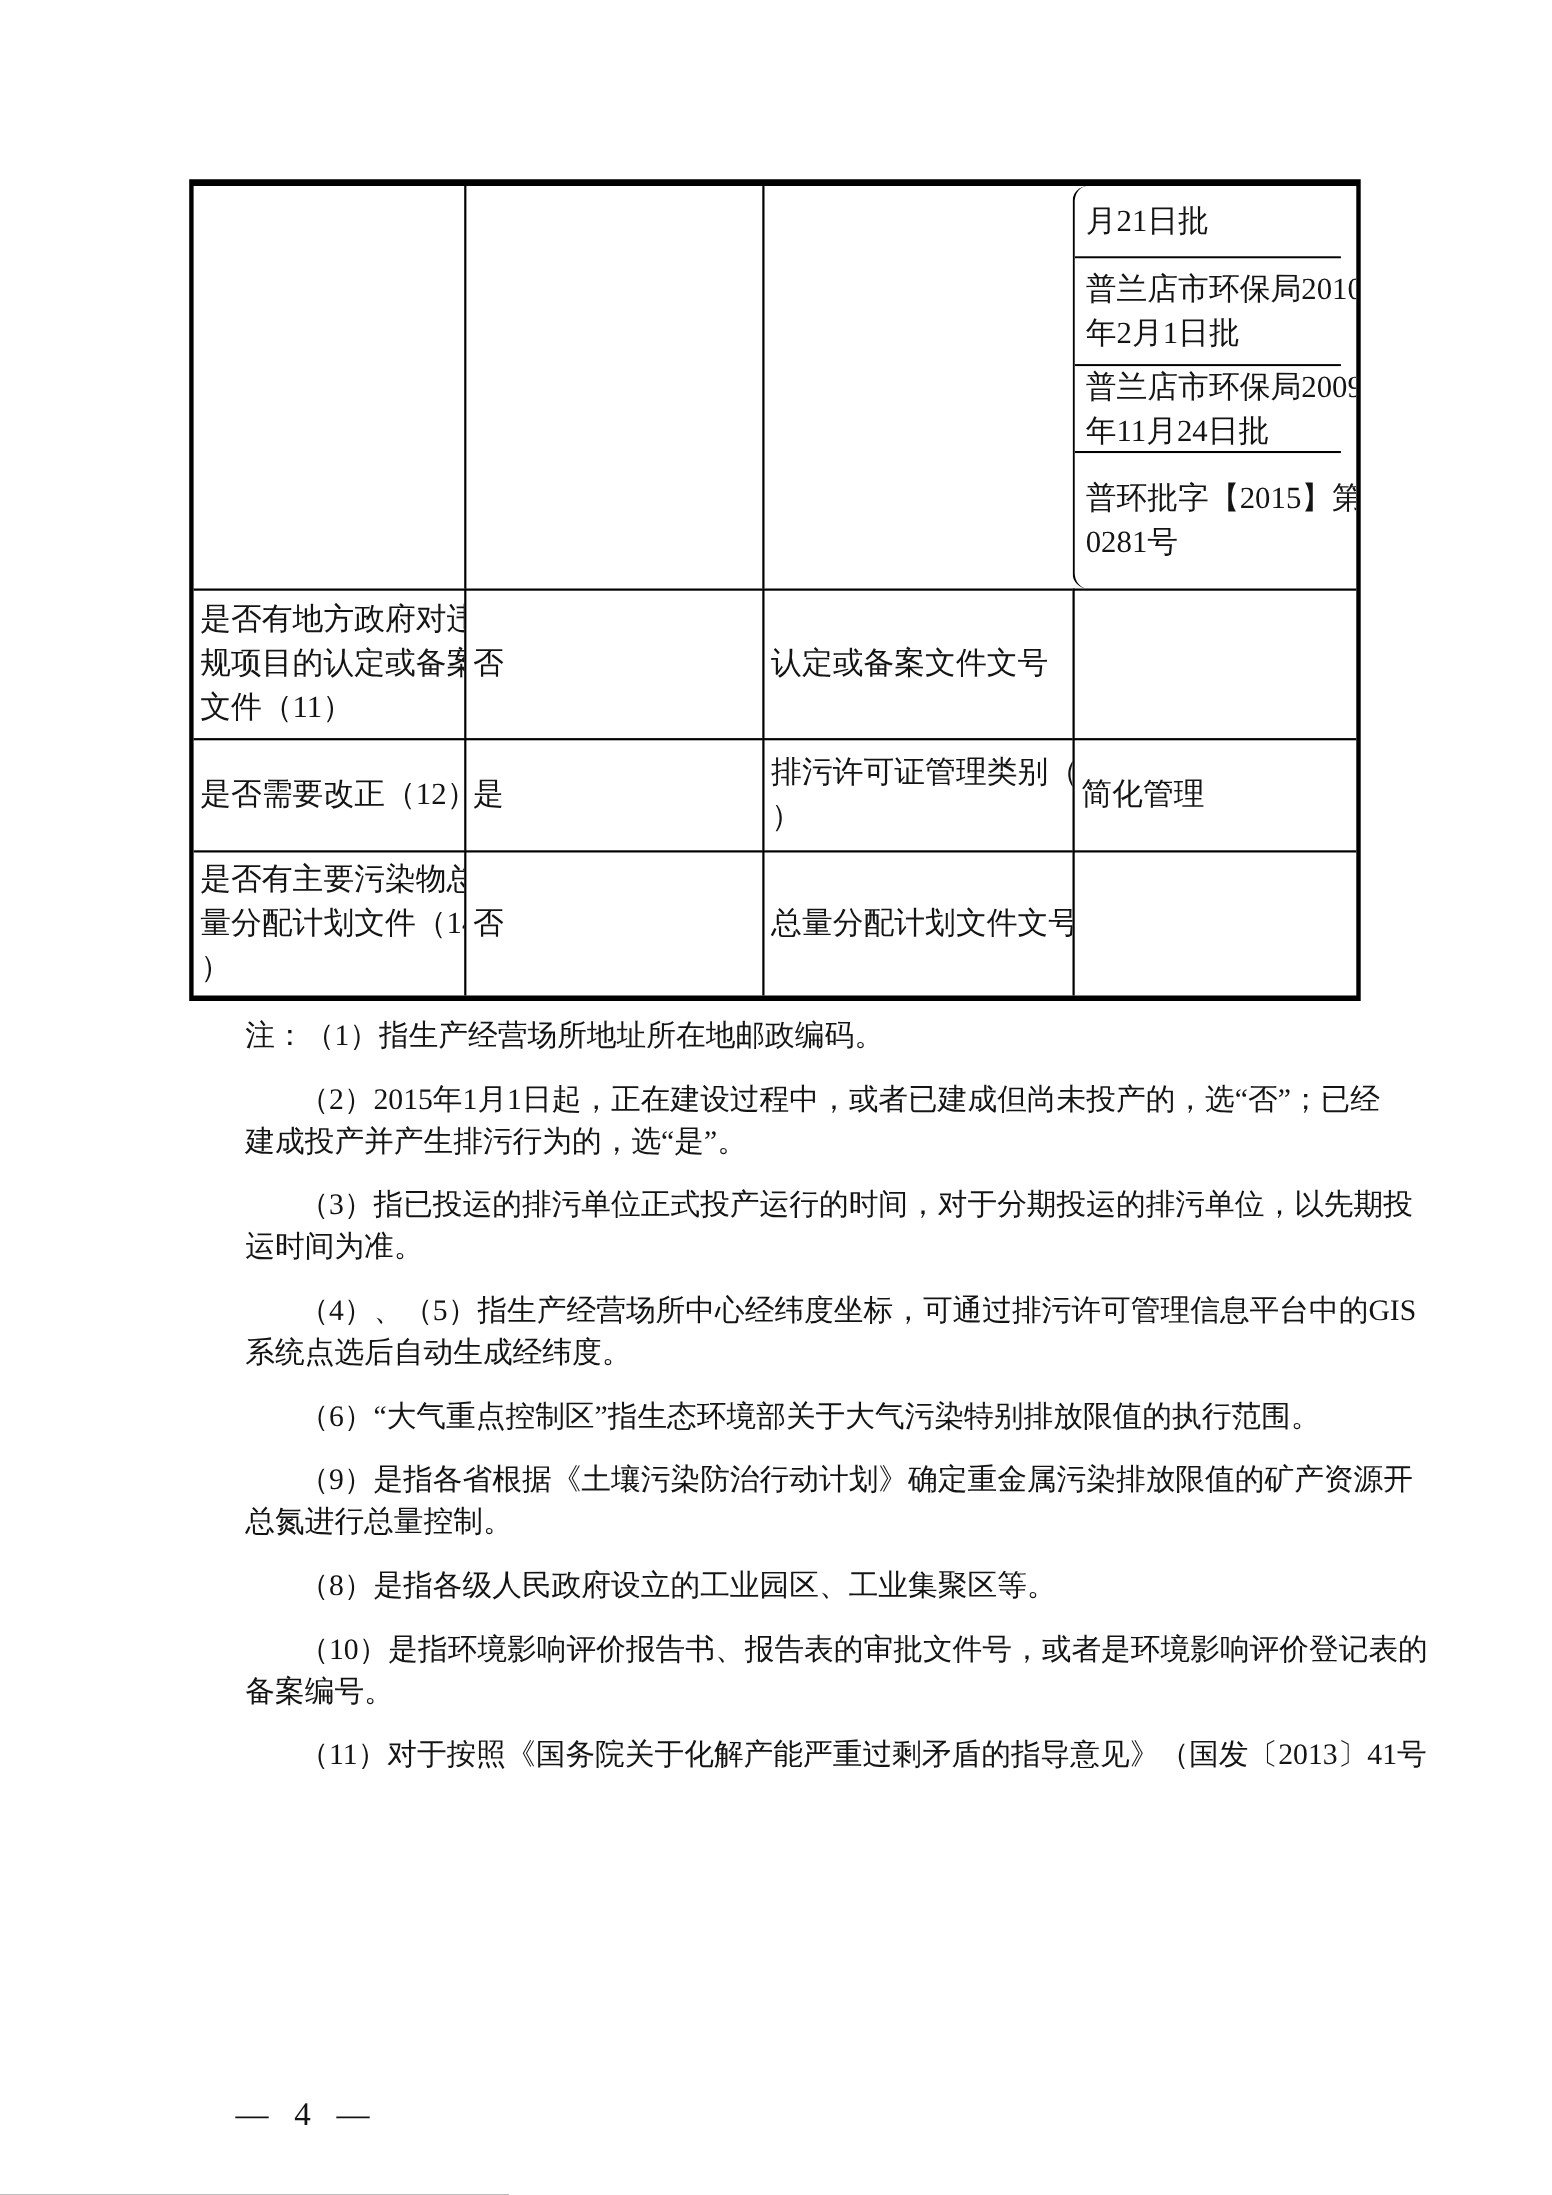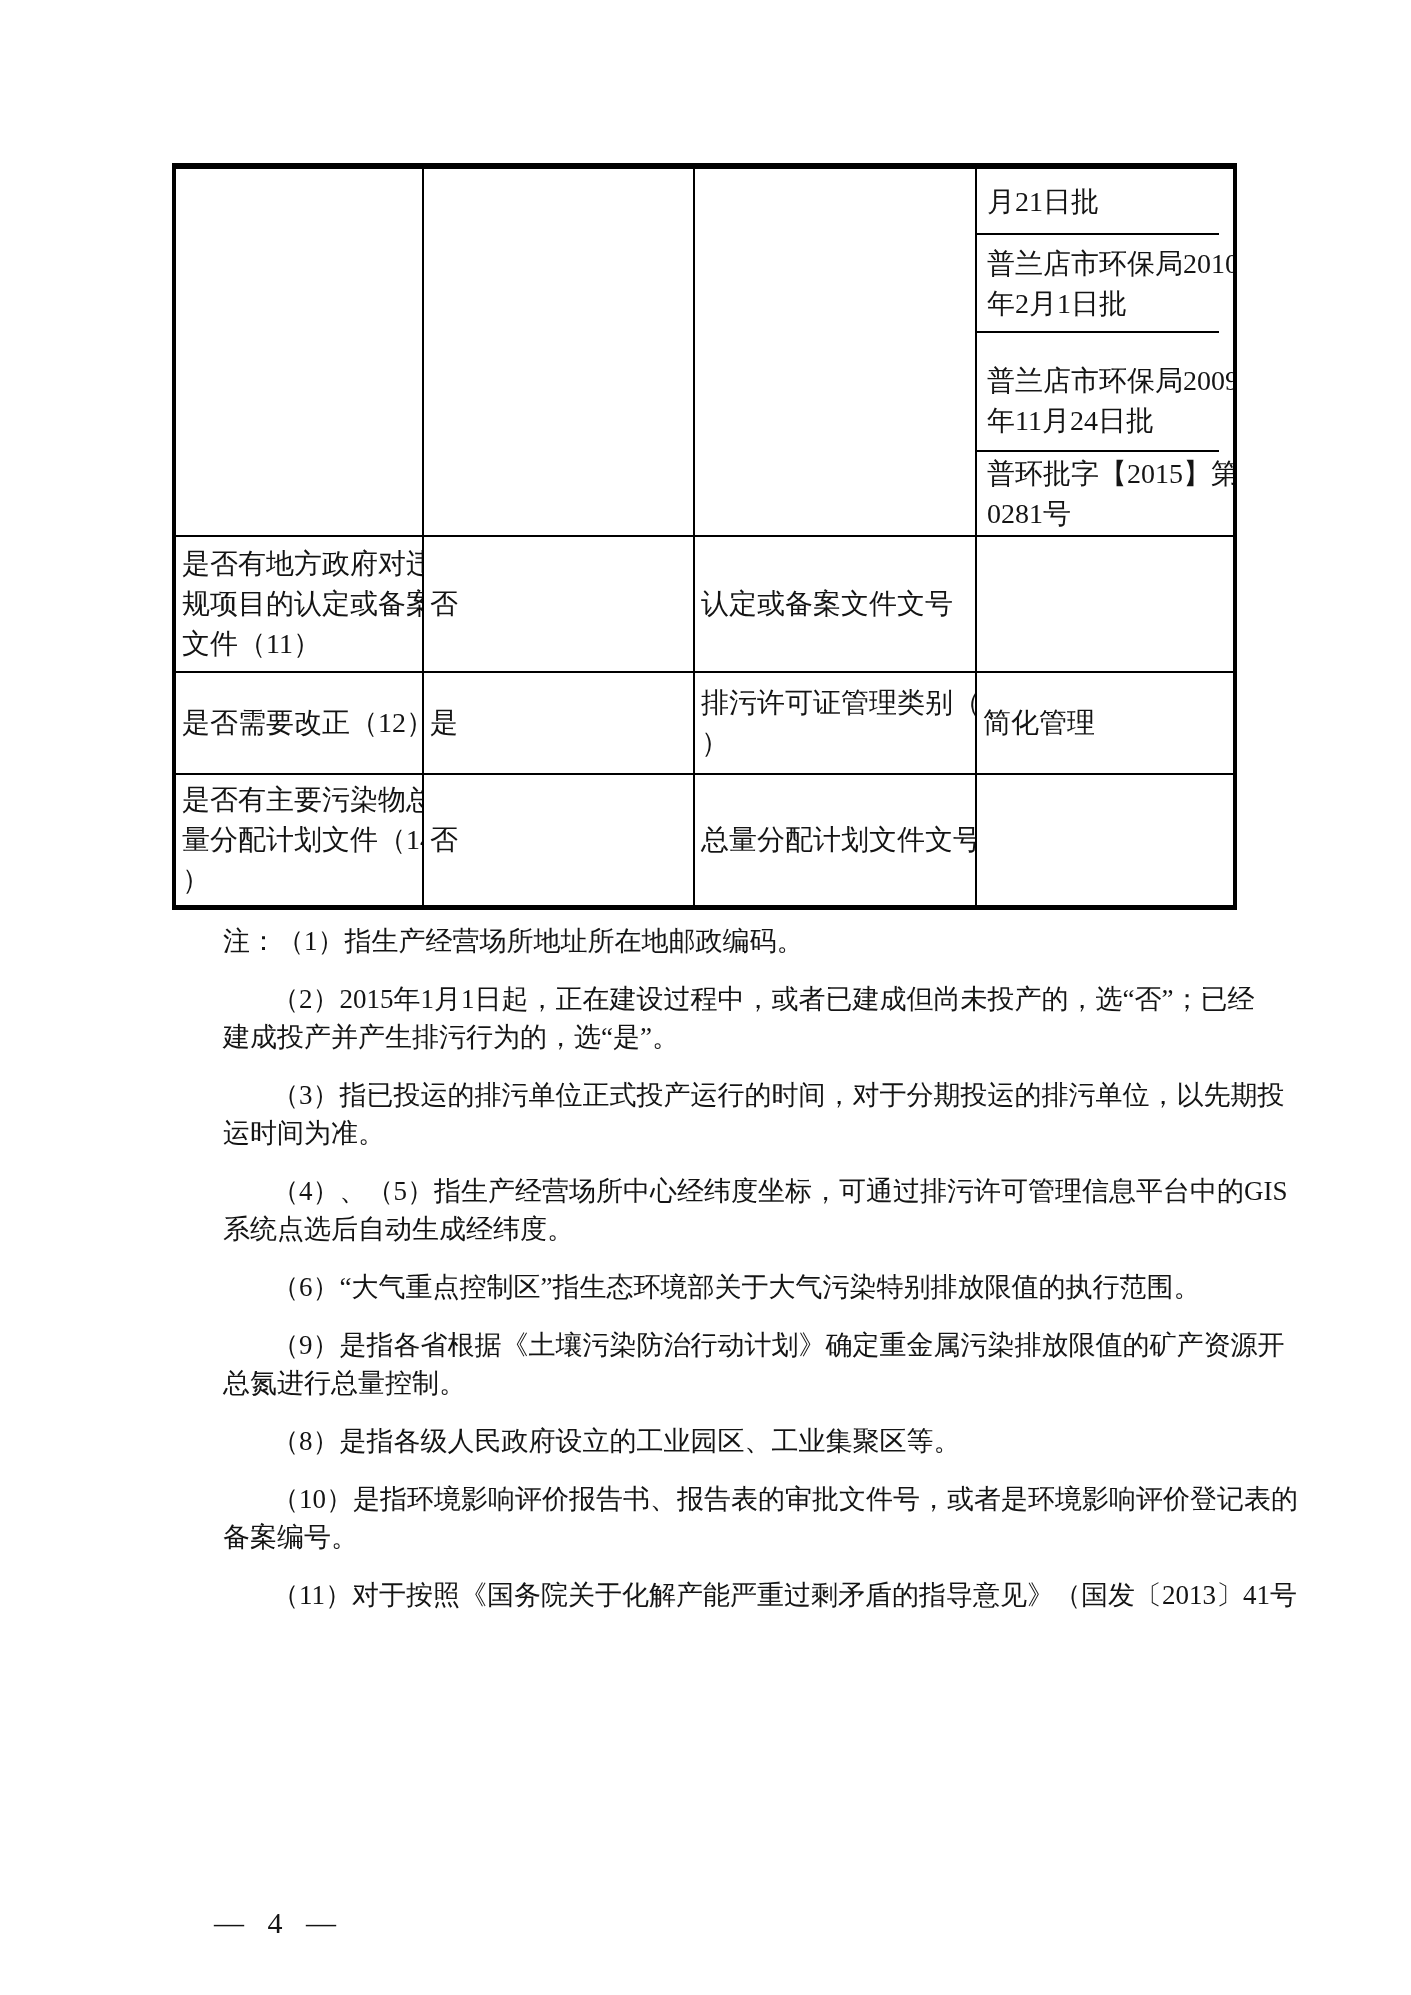--- a/index.html
+++ b/index.html
@@ -30,34 +30,34 @@
     box-sizing:border-box;
     border-left:2px solid #000;
     border-top:2px solid #000;
     display:flex;flex-direction:column;justify-content:center;
     padding:20px 6px;
     font-size:28px;line-height:40px;
     white-space:nowrap;overflow:hidden;
   }
   .cell.c1{border-left:none;}
   .cell.r1{border-top:none;}
-  .cell.nopad{padding:0;justify-content:flex-end;}
+  .cell.nopad{padding:0;justify-content:flex-end;border-radius:14px;}
   .subcells{display:flex;flex-direction:column;height:100%;}
   .sub{
     position:relative;
     display:flex;flex-direction:column;justify-content:center;
     padding-left:10px;
     font-size:28px;line-height:40px;white-space:nowrap;overflow:hidden;
   }
   .sub .sepline{
     position:absolute;left:0;right:14px;bottom:0;height:2px;background:#000;
   }
   .sub-a{height:66px;}
   .sub-b{height:98px;}
-  .sub-c{height:102px;margin-top:17px;}
+  .sub-c{height:79px;}
   .sub-d{flex:1;}
 
   
   .notes{
     position:absolute;left:223px;top:922px;width:1070px;
     font-size:27px;
   }
   .note-p{margin:0 0 20px 0;}
   .note-line{line-height:38px;white-space:nowrap;}
   .note-line.first-indent{padding-left:49px;}

